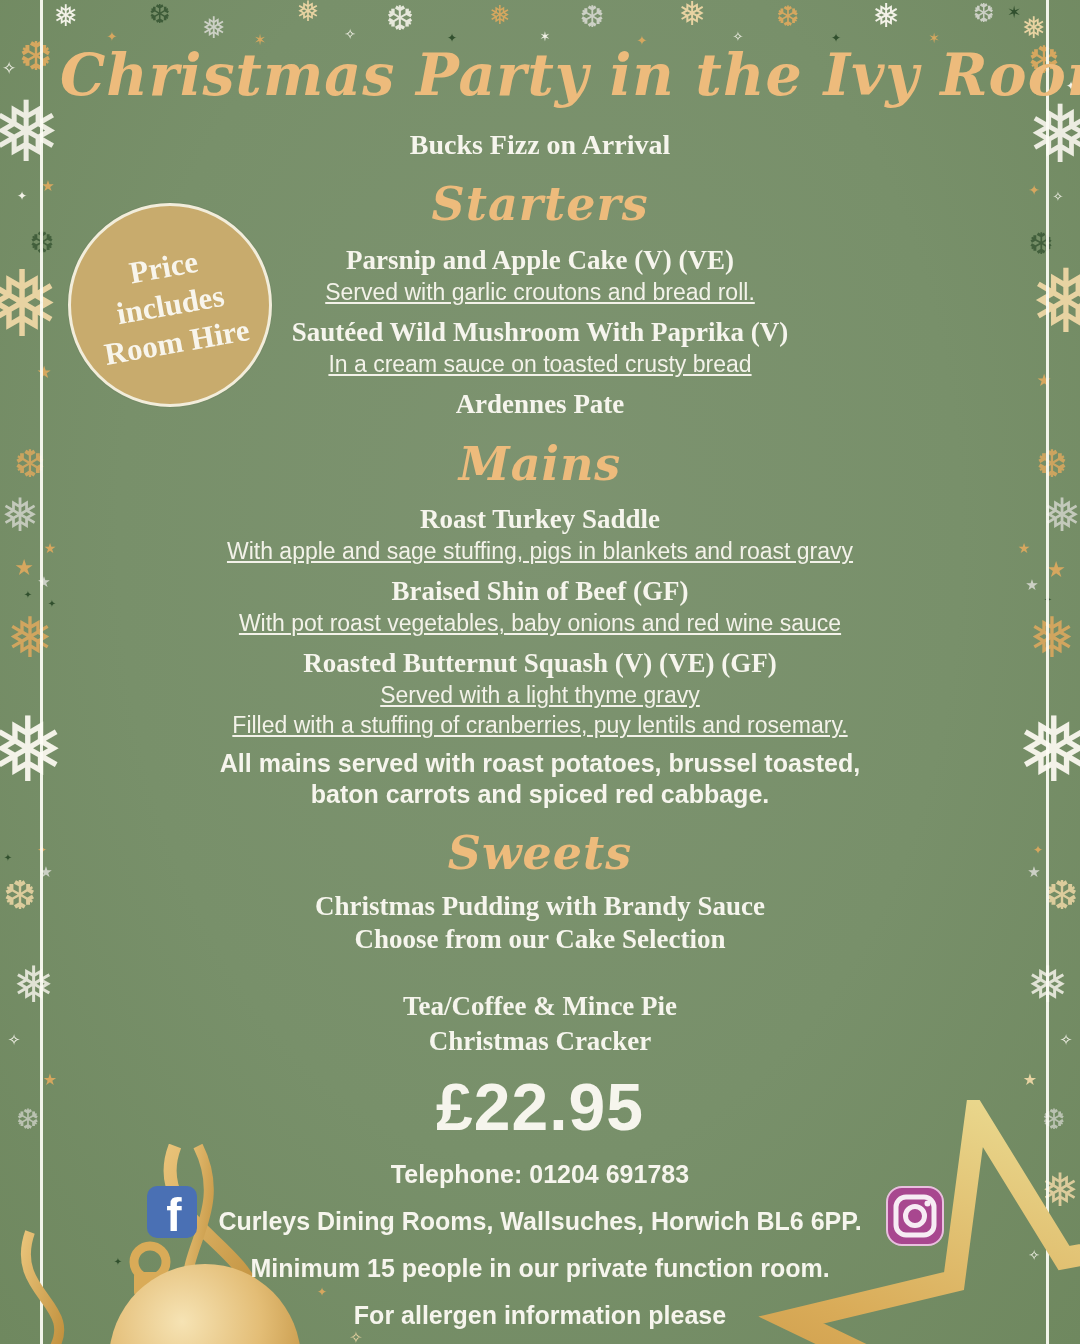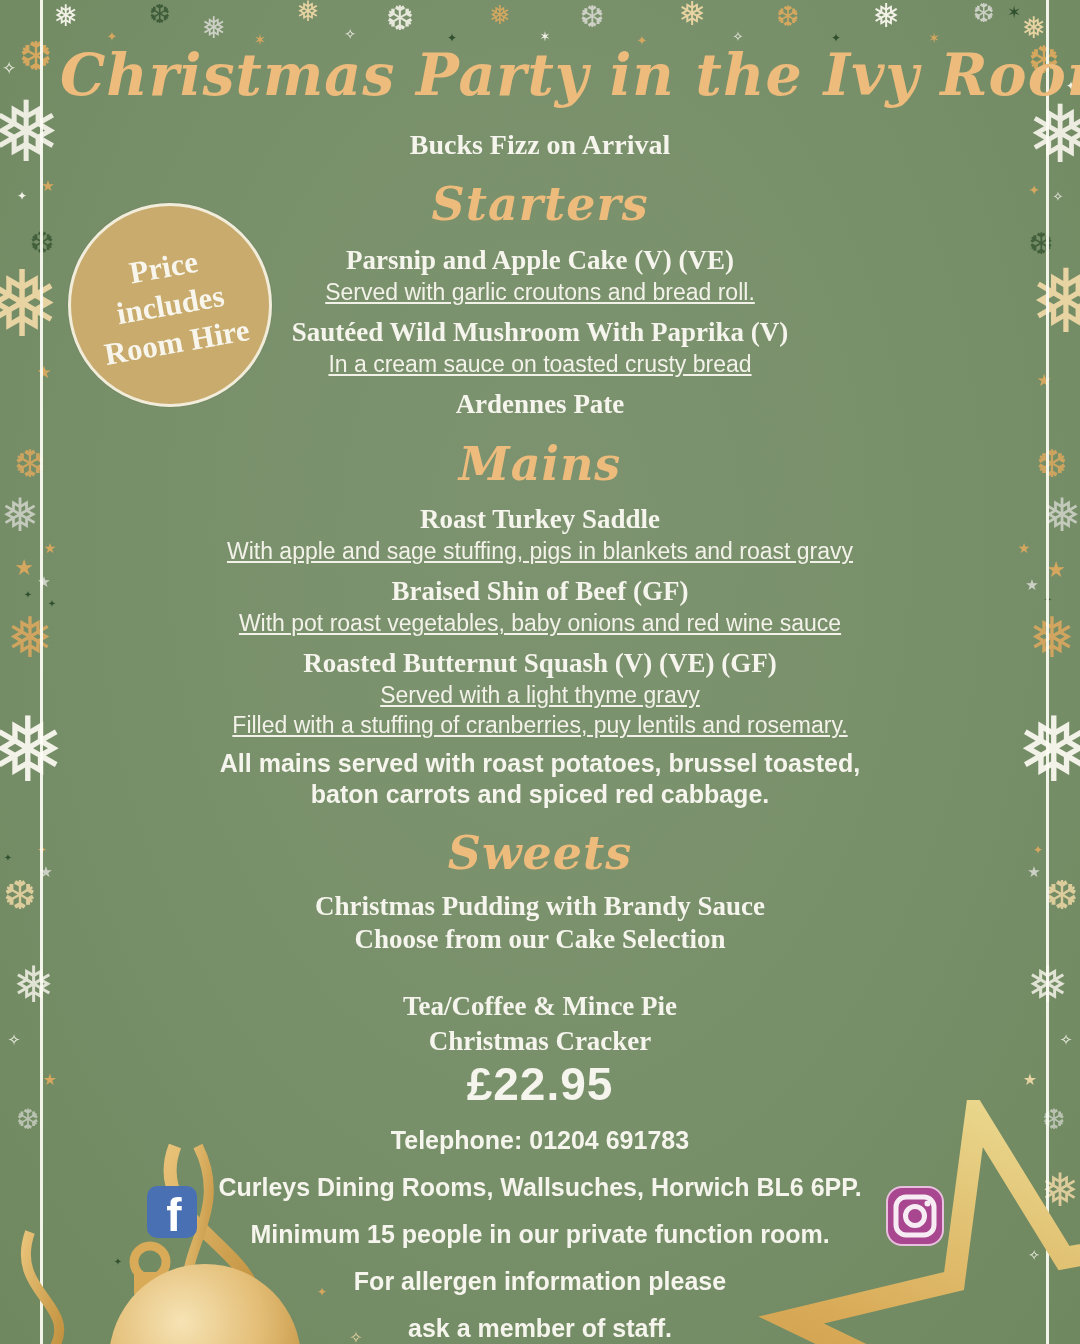--- a/index.html
+++ b/index.html
@@ -25,21 +25,21 @@
     font-size:46px;line-height:1.25;color:#edbb7c;letter-spacing:1px;
   }
   .item{margin-top:11px;}
   .item-name{font-family:"Liberation Serif", serif;font-weight:700;font-size:27px;line-height:1.15;}
   .item-desc{margin-top:3px;font-size:23px;line-height:1.17;color:#f3f2e9;text-decoration:underline;}
   .note{margin-top:10px;font-weight:700;font-size:25px;line-height:1.16;}
   .note div{margin-top:2px;}
   .sweet{margin-top:8px;font-family:"Liberation Serif", serif;font-weight:700;font-size:27px;line-height:1.18;}
   .extras{margin-top:34px;}
   .extras div{font-family:"Liberation Serif", serif;font-weight:700;font-size:27px;line-height:1.2;margin-top:2px;}
-  .price{margin-top:3px;font-weight:700;font-size:46px;line-height:1.05;letter-spacing:1px;}
+  .price{margin-top:16px;font-weight:700;font-size:66px;line-height:1.05;letter-spacing:1px;}
   .contact{margin-top:8px;font-weight:700;font-size:25px;line-height:1.16;}
   .contact div{margin-top:18px;text-align:center;}
   .badge{
     position:absolute;left:68px;top:203px;width:198px;height:198px;border-radius:50%;
     background:#c8ab6d;border:3px solid #f2eddb;z-index:6;
     display:flex;align-items:center;justify-content:center;
     box-shadow:0 0 0 1px rgba(0,0,0,0.03);
   }
   .badge-text{
     transform:rotate(-10deg);color:#f8f5ec;text-align:center;

